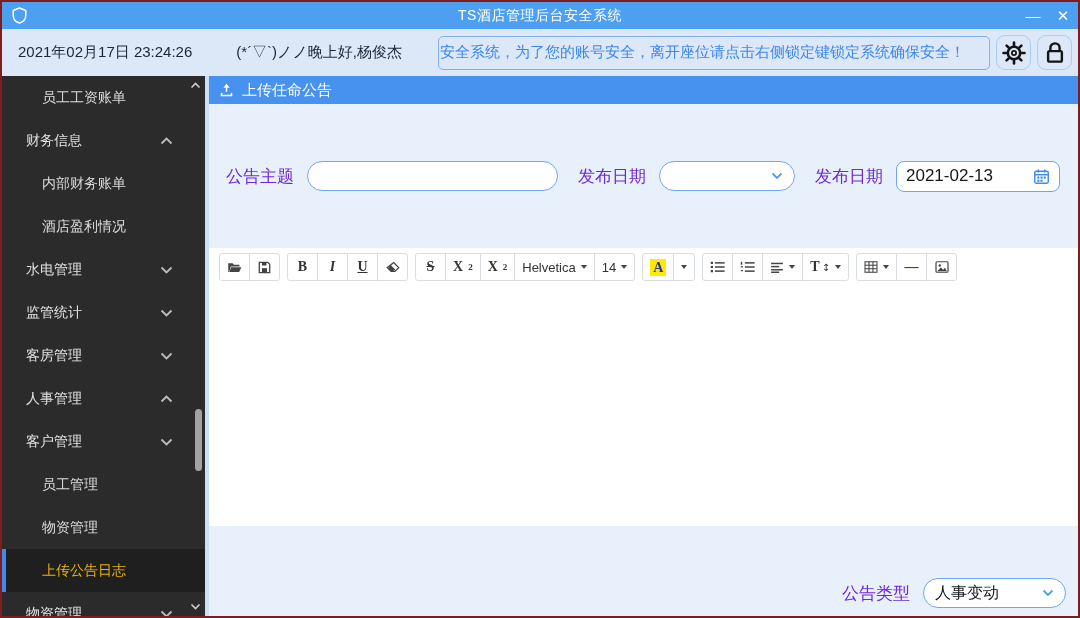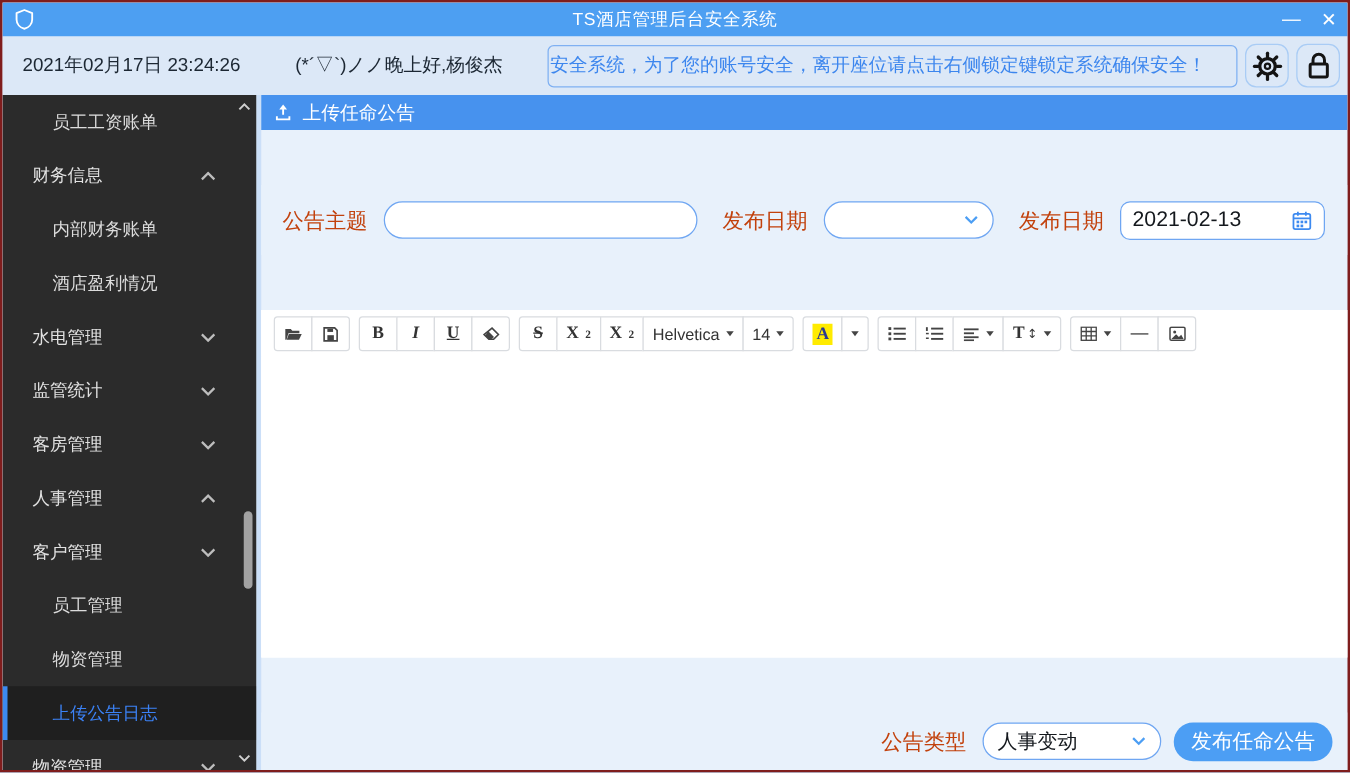--- a/index.html
+++ b/index.html
@@ -61,40 +61,40 @@
   }
   .side-item {
     height:43px; display:flex; align-items:center;
     padding-left:24px; padding-right:28px;
     color:#E2E2E2; font-size:14px; position:relative; cursor:default;
   }
   .side-item.sub { padding-left:40px; color:#DCDCDC; }
   .side-item .chev { position:absolute; right:32px; display:flex; }
   .side-item.selected {
     background:#1F1F1F; border-left:4px solid #3D8AF0;
-    padding-left:36px; color:#3b82f6;
+    padding-left:36px; color:#eab308;
   }
   .sb-scroll-arrow { position:absolute; right:4px; display:flex; }
   .sb-thumb {
     position:absolute; right:3px; top:333px; width:7px; height:62px;
     background:#A2A2A2; border-radius:4px;
   }
   .sep-stripe { width:4px; flex:0 0 4px; background:#CBDFF8; }
 
   
   .content { flex:1; display:flex; flex-direction:column; min-width:0;gap:44px; }
   .content-header {
     height:28px; flex:0 0 28px; background:#4792EE; color:#fff;
     display:flex; align-items:center; gap:8px; padding-left:10px; font-size:15px;
   }
   .form-row {
     height:56px; flex:0 0 56px; background:#E8F1FB;
     display:flex; align-items:center; padding-left:17px;
   }
-  .f-label { font-size:17px; color:#c2410c; white-space:nowrap; }
+  .f-label { font-size:17px; color:#6d28d9; white-space:nowrap; }
   .pill-input {
     height:30px; width:251px; margin-left:13px;
     border:1.5px solid #6FA6F2; border-radius:15px; background:#fff;
     outline:none; padding:0 12px; font-size:15px; font-family:"Liberation Sans",sans-serif;
   }
   .pill-select {
     height:30px; width:136px; margin-left:13px;
     border:1.5px solid #6FA6F2; border-radius:15px; background:#fff;
     display:flex; align-items:center; justify-content:space-between; padding:0 11px;
     font-size:16px; color:#14181d;
@@ -498,18 +498,17 @@
       <div class="footer">
         <span class="f-label">公告类型</span>
         <div class="pill-select">
           <span>人事变动</span>
           <span>
             <svg width="12" height="8" viewBox="0 0 12 8">
                 <polyline points="1.5,1.5 6,6 10.5,1.5" fill="none" stroke="#4C9EF4" stroke-width="1.8"></polyline>
               </svg>
           </span>
         </div>
-        <button class="submit-btn">发布任命公告</button>
       </div>
 
     </div>
   </div>
 </div>
 
 </body></html>

